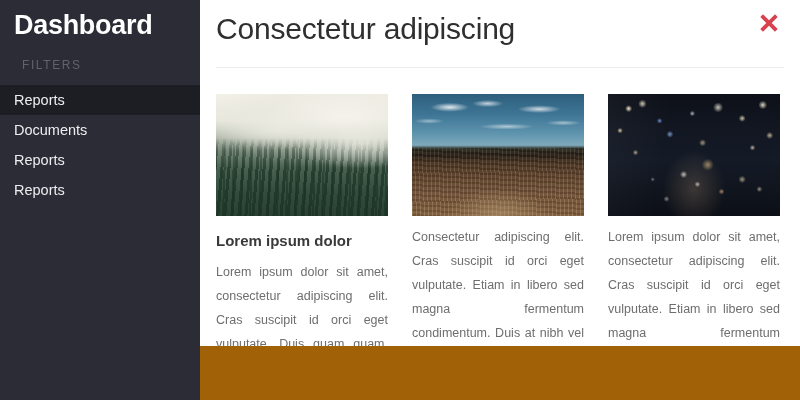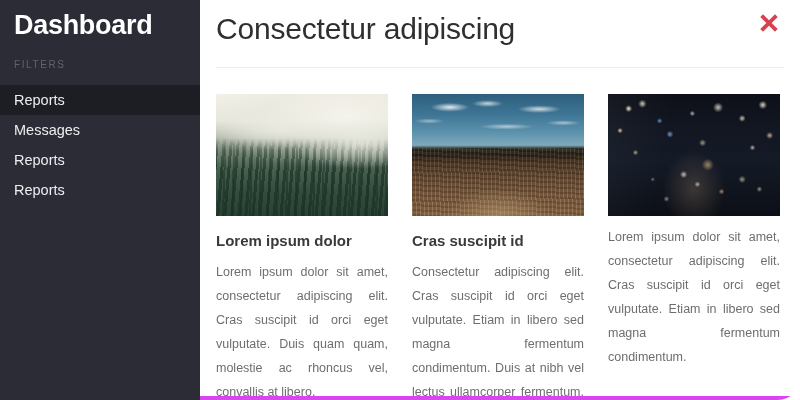--- a/index.html
+++ b/index.html
@@ -10,22 +10,21 @@
     overflow: hidden;
     background: #ffffff;
     font-family: "Liberation Sans", sans-serif;
   }
 
   #app {
     position: relative;
     width: 800px;
     height: 400px;
     display: flex;
-    background: #d946ef;
-    border-radius: 22px;
+    background: #a16207;
   }
 
   
   .sidebar {
     width: 200px;
     height: 400px;
     flex: 0 0 200px;
     background: #2b2c35;
     overflow: hidden;
   }
@@ -35,23 +34,23 @@
     font-size: 27px;
     font-weight: bold;
     letter-spacing: -0.3px;
     padding: 8px 0 0 14px;
     line-height: 34px;
     white-space: nowrap;
   }
 
   .filters-label {
     color: #61626c;
-    font-size: 10px;
+    font-size: 12px;
     letter-spacing: 1.6px;
-    padding: 16px 0 0 14px;
+    padding: 16px 0 0 22px;
     line-height: 14px;
     text-transform: uppercase;
     white-space: nowrap;
   }
 
   .nav {
     margin-top: 13px;
   }
 
   .nav-item {
@@ -65,21 +64,21 @@
   }
 
   .nav-item.active {
     background: #1d1e24;
   }
 
   
   .main {
     position: relative;
     flex: 1 1 auto;
-    height: 396px;
+    height: 346px;
     background: #ffffff;
     padding: 0 16px 0 16px;
     overflow: hidden;
   }
 
   .header {
     position: relative;
     height: 67px;
     display: flex;
     align-items: flex-start;
@@ -260,21 +259,21 @@
 <div id="app">
 
   <aside class="sidebar">
 
     <div class="brand">Dashboard</div>
 
     <div class="filters-label">FILTERS</div>
 
     <nav class="nav">
       <div class="nav-item active">Reports</div>
-      <div class="nav-item">Messages</div>
+      <div class="nav-item">Documents</div>
       <div class="nav-item">Reports</div>
       <div class="nav-item">Reports</div>
     </nav>
 
   </aside>
 
   <section class="main">
 
     <div class="header">
       <h1 class="page-title">Consectetur adipiscing</h1>
@@ -291,21 +290,20 @@
     <div class="cards">
 
       <article class="card">
         <div class="card-thumb thumb-forest"></div>
         <h2 class="card-title">Lorem ipsum dolor</h2>
         <p class="card-text">Lorem ipsum dolor sit amet, consectetur adipiscing elit. Cras suscipit id orci eget vulputate. Duis quam quam, molestie ac rhoncus vel, convallis at libero.</p>
       </article>
 
       <article class="card">
         <div class="card-thumb thumb-field"></div>
-        <h2 class="card-title">Cras suscipit id</h2>
         <p class="card-text">Consectetur adipiscing elit. Cras suscipit id orci eget vulputate. Etiam in libero sed magna fermentum condimentum. Duis at nibh vel lectus ullamcorper fermentum. Maecenas</p>
       </article>
 
       <article class="card">
         <div class="card-thumb thumb-city"></div>
         <p class="card-text">Lorem ipsum dolor sit amet, consectetur adipiscing elit. Cras suscipit id orci eget vulputate. Etiam in libero sed magna fermentum condimentum.</p>
       </article>
 
     </div>
 

